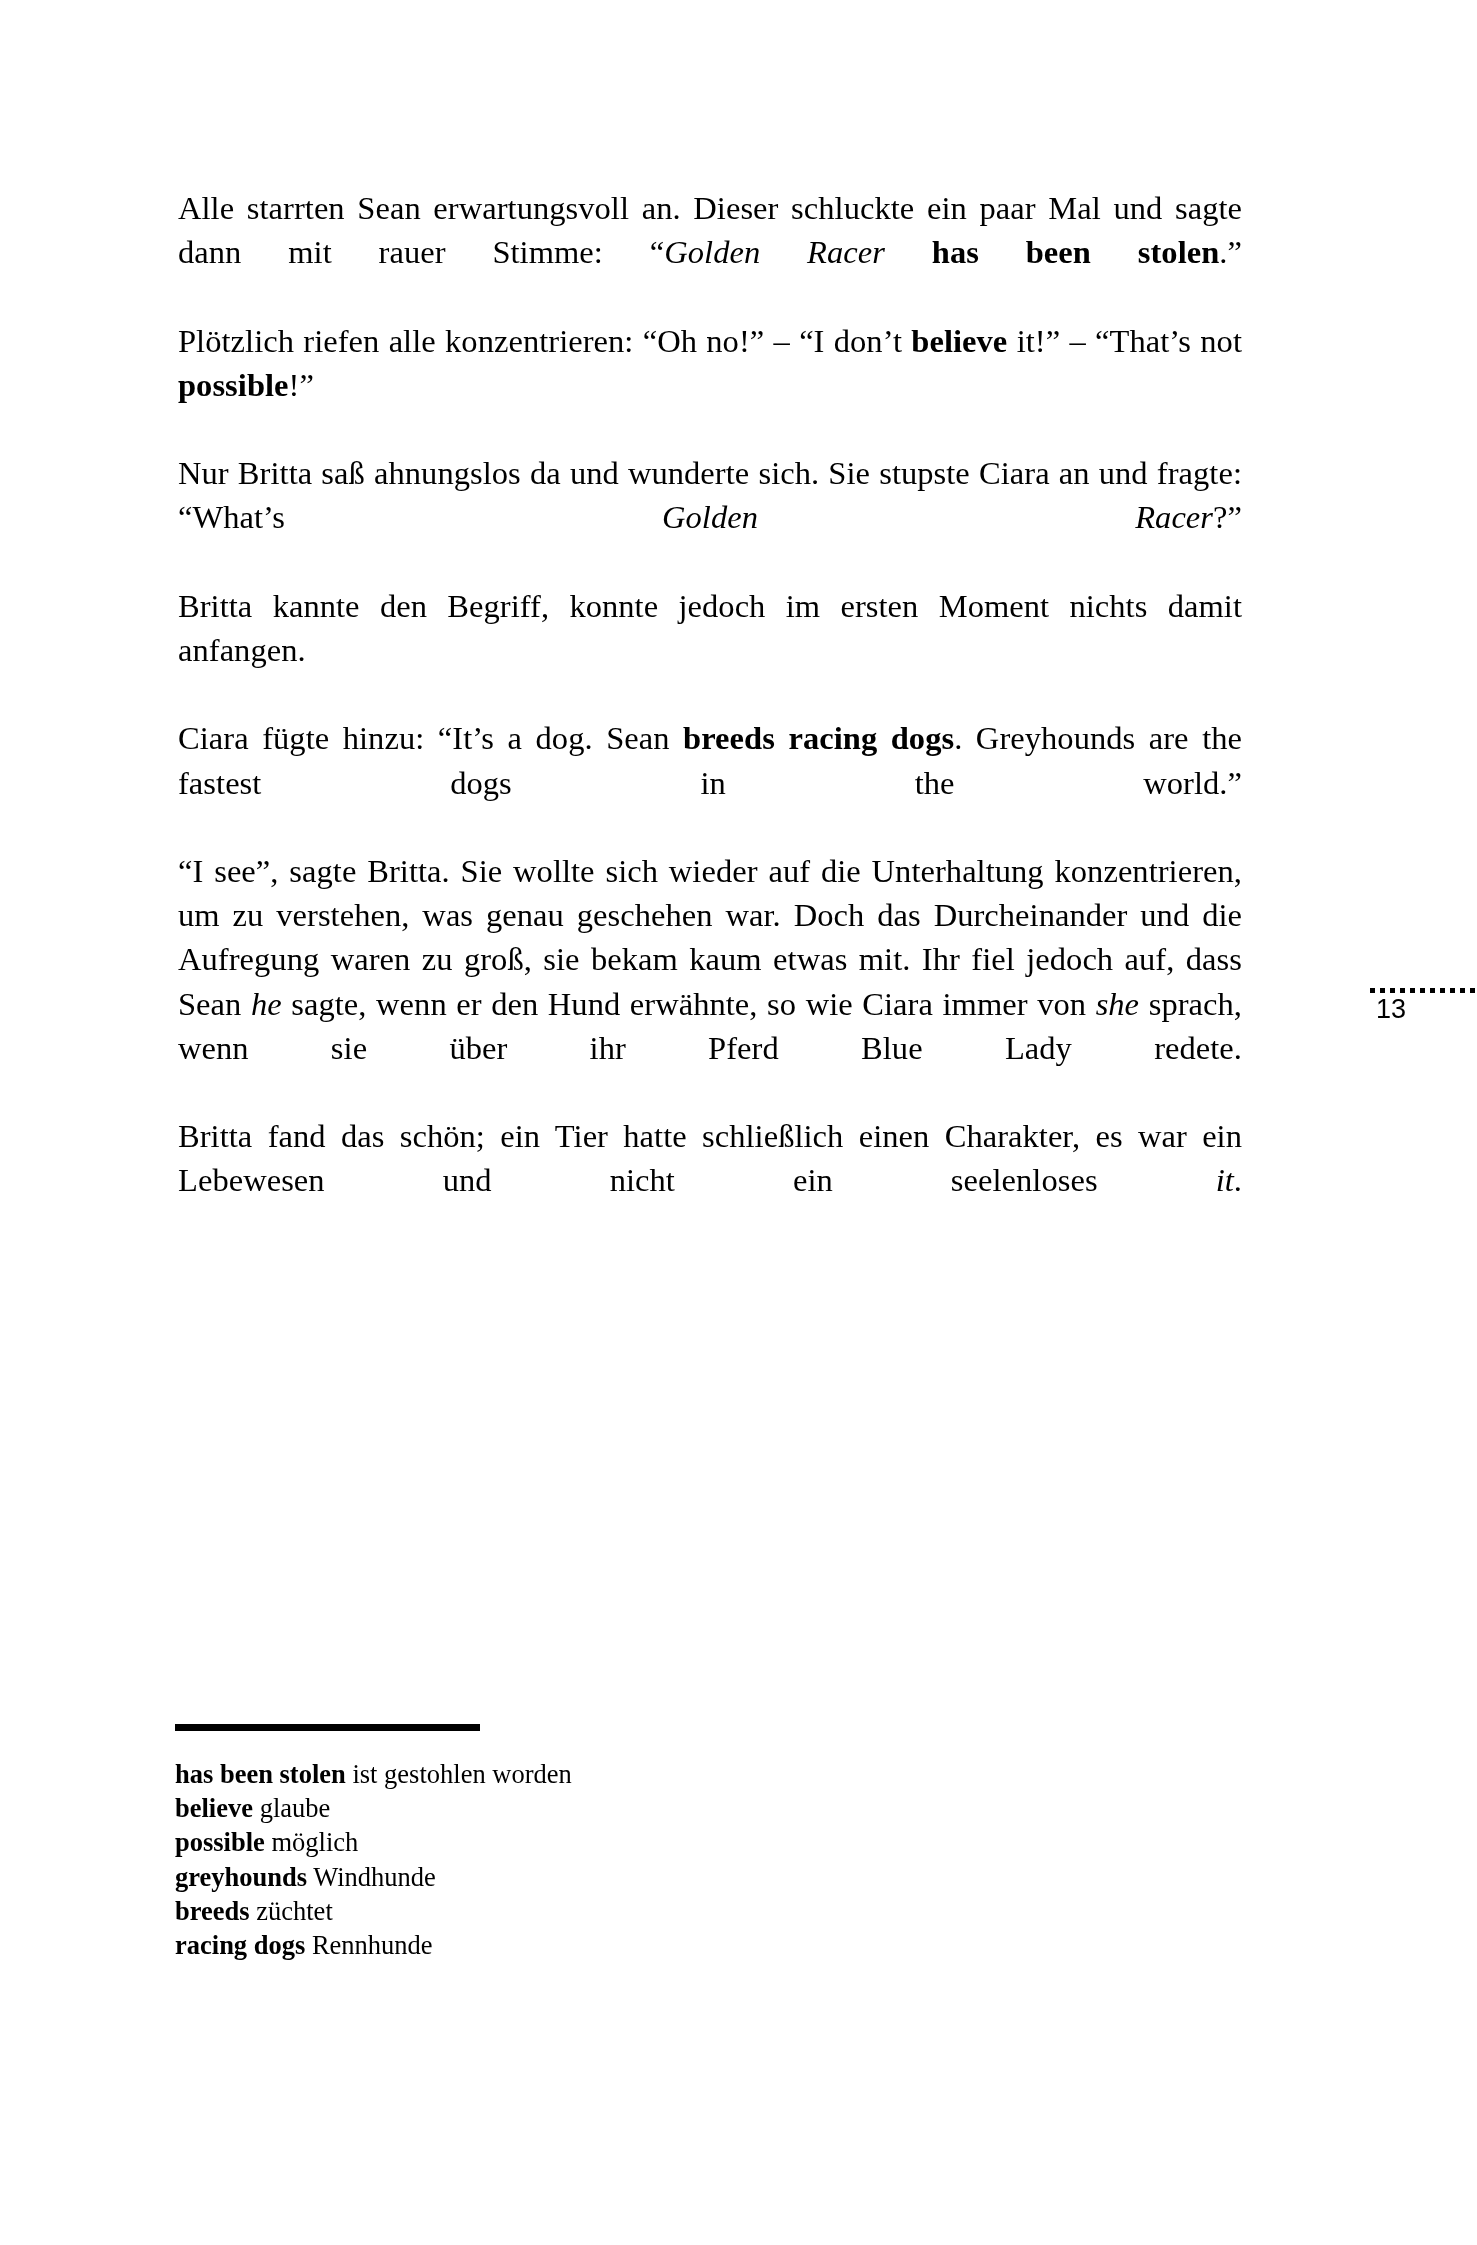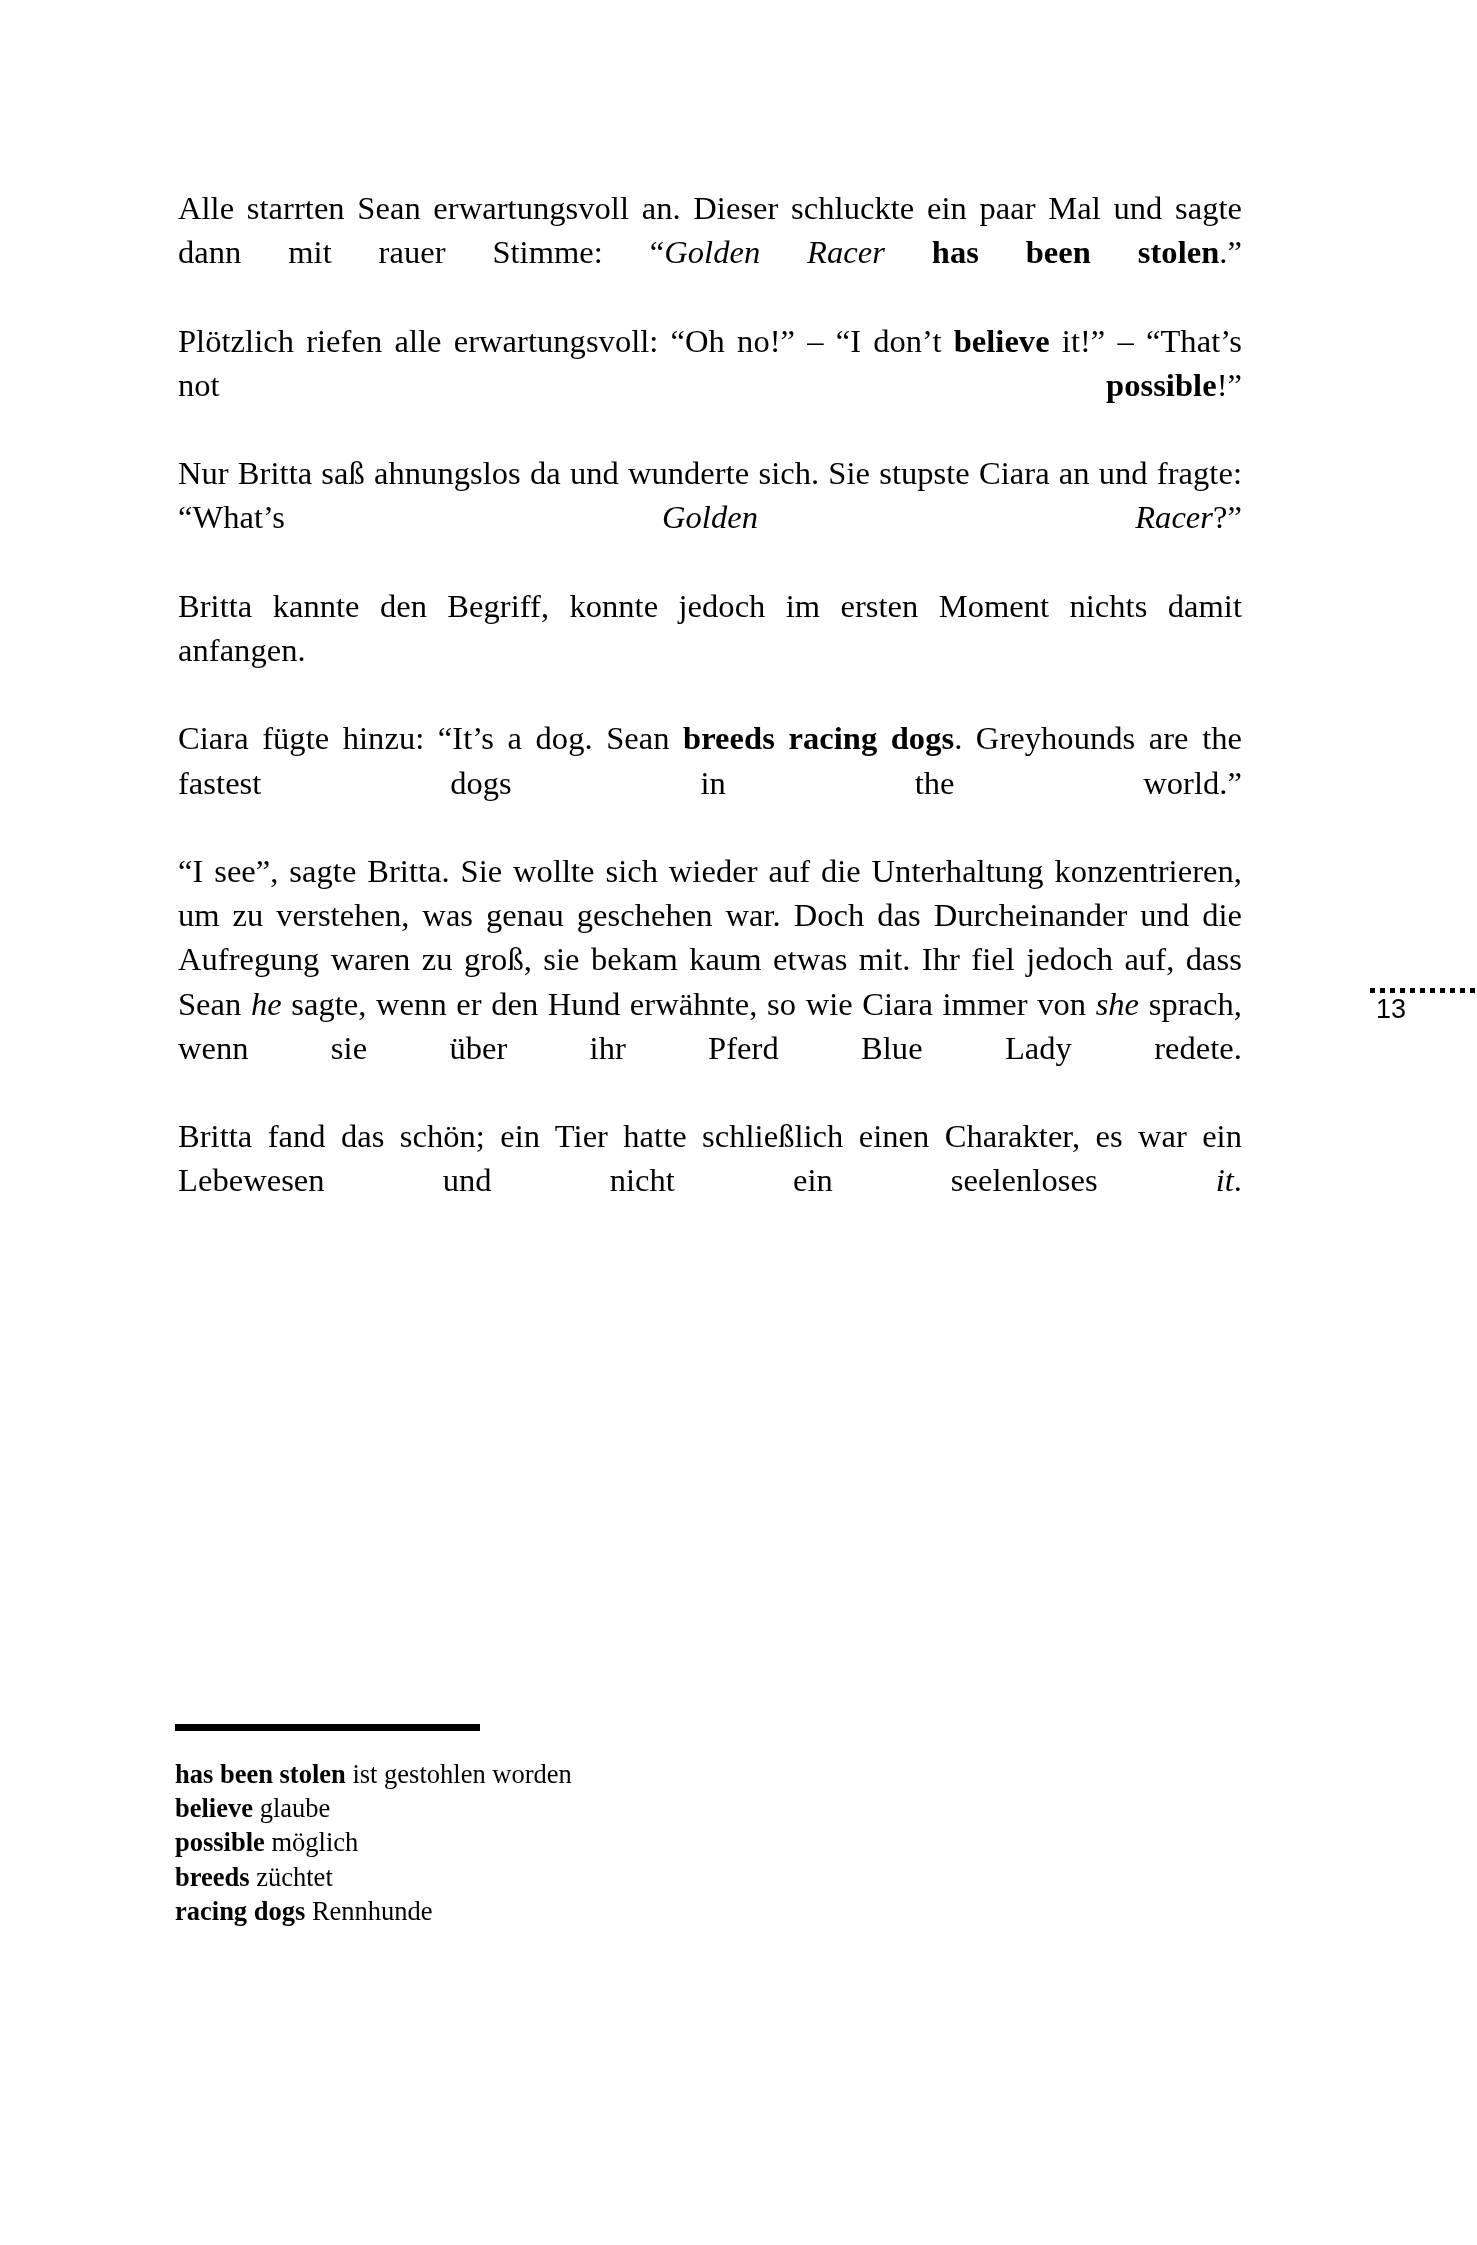--- a/index.html
+++ b/index.html
@@ -108,37 +108,38 @@
     font-weight: 400;
   }
 </style>
 </head>
 <body>
 
 <div class="page">
 
   <div class="textblock" id="textblock">
       <div class="para"><span>Alle starrten Sean erwartungsvoll an. Dieser schluckte ein paar Mal und sagte dann mit rauer Stimme: “</span><i>Golden Racer</i><span> </span><b>has been stolen</b><span>.”</span></div>
-      <div class="para"><span>Plötzlich riefen alle erwartungsvoll: “Oh no!” – “I don’t </span><b>believe</b><span> it!” – “That’s not </span><b>possible</b><span>!”</span></div>
+      <div class="para"><span>Plötzlich riefen alle konzentrieren: “Oh no!” – “I don’t </span><b>believe</b><span> it!” – “That’s not </span><b>possible</b><span>!”</span></div>
       <div class="para"><span>Nur Britta saß ahnungslos da und wunderte sich. Sie stupste Ciara an und fragte: “What’s </span><i>Golden Racer</i><span>?”</span></div>
       <div class="para"><span>Britta kannte den Begriff, konnte jedoch im ersten Moment nichts damit anfangen.</span></div>
       <div class="para"><span>Ciara fügte hinzu: “It’s a dog. Sean </span><b>breeds racing dogs</b><span>. Greyhounds are the fastest dogs in the world.”</span></div>
       <div class="para"><span>“I see”, sagte Britta. Sie wollte sich wieder auf die Unterhaltung konzentrieren, um zu verstehen, was genau geschehen war. Doch das Durcheinander und die Aufregung waren zu groß, sie bekam kaum etwas mit. Ihr fiel jedoch auf, dass Sean </span><i>he</i><span> sagte, wenn er den Hund erwähnte, so wie Ciara immer von </span><i>she</i><span> sprach, wenn sie über ihr Pferd Blue Lady redete.</span></div>
       <div class="para"><span>Britta fand das schön; ein Tier hatte schließlich einen Charakter, es war ein Lebewesen und nicht ein see­lenloses </span><i>it</i><span>.</span></div>
     </div>
 
   <div class="page-marker">
     <div class="dots"></div>
     <div class="num">13</div>
   </div>
 
   <div class="footnotes">
     <div class="fn-rule"></div>
     <ul class="fn-list" id="fnlist">
         <li class="fn-item"><span class="fn-term">has been stolen</span> <span class="fn-gloss">ist gestohlen worden</span></li>
         <li class="fn-item"><span class="fn-term">believe</span> <span class="fn-gloss">glaube</span></li>
         <li class="fn-item"><span class="fn-term">possible</span> <span class="fn-gloss">möglich</span></li>
+        <li class="fn-item"><span class="fn-term">greyhounds</span> <span class="fn-gloss">Windhunde</span></li>
         <li class="fn-item"><span class="fn-term">breeds</span> <span class="fn-gloss">züchtet</span></li>
         <li class="fn-item"><span class="fn-term">racing dogs</span> <span class="fn-gloss">Rennhunde</span></li>
       </ul>
   </div>
 
 </div>
 
 </body></html>

